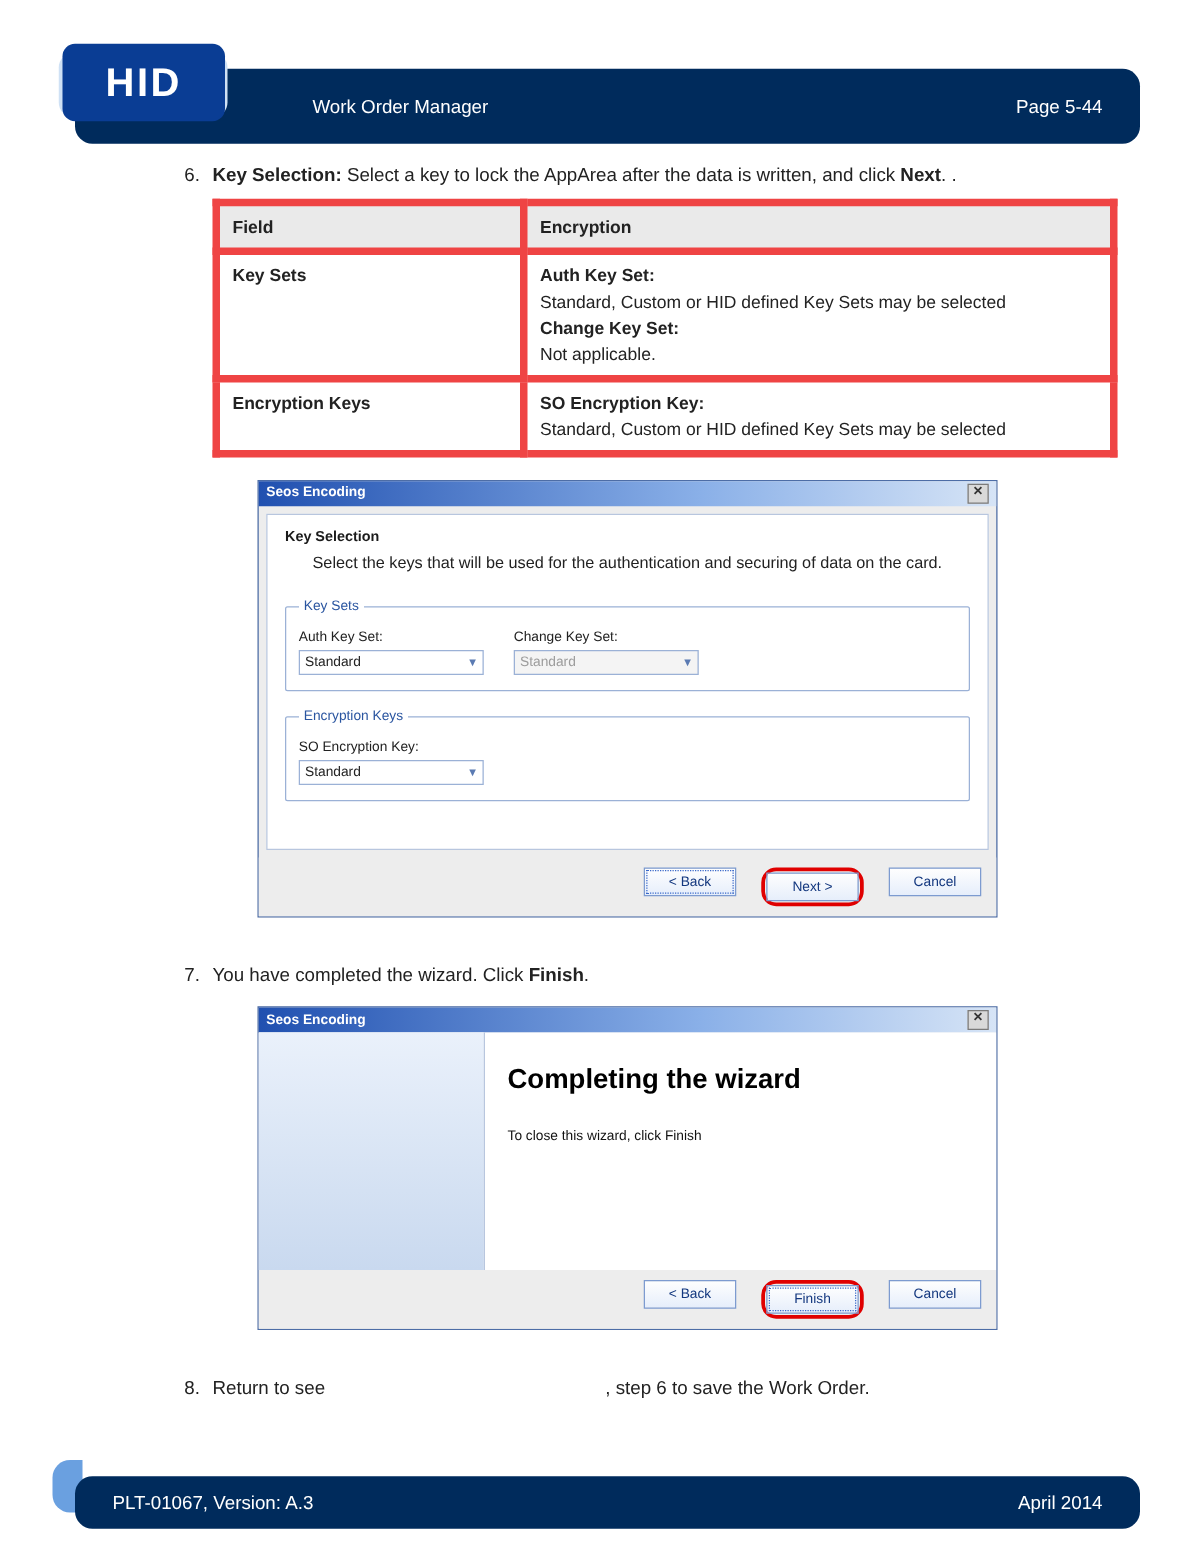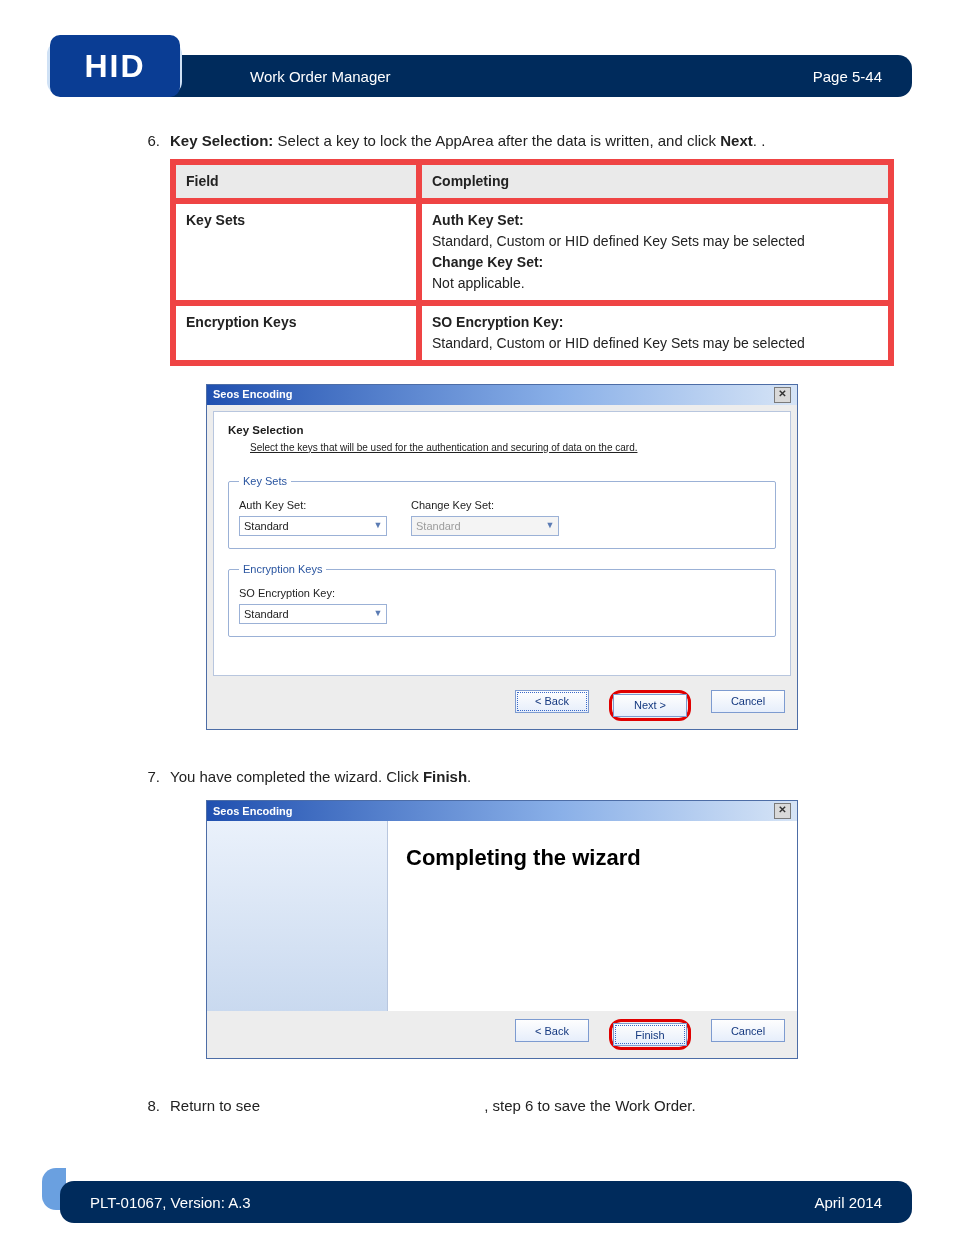--- a/index.html
+++ b/index.html
@@ -1,20 +1,20 @@
 <!DOCTYPE html>
 <html><head>
 <meta charset="utf-8">
 <style>
   html,body{margin:0;padding:0;background:#fff;font-family:"Segoe UI",Arial,sans-serif;color:#1f1f1f;}
   .page{width:954px;height:1235px;position:relative;margin:0 auto;background:#fff;}
   
   .logo{position:absolute;left:50px;top:35px;width:130px;height:62px;background:#0a3d94;border-radius:10px;color:#fff;font-weight:900;font-size:32px;letter-spacing:2px;display:flex;align-items:center;justify-content:center;font-family:Arial,sans-serif;}
   .logo-shadow{position:absolute;left:47px;top:42px;width:135px;height:52px;background:#cfe1f5;border-radius:12px;}
-  .banner{position:absolute;left:60px;top:55px;right:42px;height:42px;background:#002b5c;border-radius:0 14px 14px 14px;color:#fff;display:flex;align-items:center;justify-content:space-between;padding:0 30px 0 190px;font-size:15px;}
+  .banner{position:absolute;left:60px;top:55px;right:42px;height:60px;background:#002b5c;border-radius:0 14px 14px 14px;color:#fff;display:flex;align-items:center;justify-content:space-between;padding:0 30px 0 190px;font-size:15px;}
   
   .footer-bar{position:absolute;left:60px;bottom:12px;right:42px;height:42px;background:#002b5c;border-radius:14px;color:#fff;display:flex;align-items:center;justify-content:space-between;padding:0 30px;font-size:15px;}
   .footer-accent{position:absolute;left:42px;bottom:25px;width:24px;height:42px;background:#6aa0e0;border-radius:14px 0 0 14px;}
   
   .body{position:absolute;left:130px;right:60px;top:130px;}
   ol.steps{list-style:none;margin:0;padding:0;font-size:15px;line-height:1.5;color:#222;}
   ol.steps>li{display:flex;margin:0 0 14px 0;}
   ol.steps .num{width:30px;flex:none;text-align:right;padding-right:10px;}
   ol.steps .txt{flex:1;}
   b{font-weight:700;}
@@ -22,21 +22,21 @@
   table.fields{border-collapse:collapse;width:100%;margin:6px 0 18px 0;font-size:14px;}
   table.fields th,table.fields td{border:6px solid #ef4444;padding:6px 10px;text-align:left;vertical-align:top;}
   table.fields th{background:#eaeaea;font-weight:700;}
   table.fields td.desc span{display:block;}
   
   .dialog{width:590px;margin:0 0 22px 36px;border:1px solid #4d6da6;background:#ededed;font-family:Tahoma,Arial,sans-serif;font-size:11px;position:relative;}
   .dlg-title{height:18px;background:linear-gradient(to right,#2050b0,#8ab0e8 60%,#d6e4f6);color:#fff;font-weight:700;font-size:11px;padding:1px 6px;display:flex;justify-content:space-between;align-items:center;}
   .dlg-close{width:15px;height:14px;background:#d9d9d9;border:1px solid #7a7a7a;color:#333;font-size:10px;line-height:12px;text-align:center;font-weight:700;}
   .dlg-inner{background:#fff;margin:6px;padding:10px 14px;border:1px solid #b8c6de;position:relative;}
   .dlg-head-title{font-weight:700;font-size:11.5px;margin-bottom:1px;color:#1b1b1b;}
-  .dlg-head-sub{font-size:10px;margin:0 0 18px 22px;color:#222;text-decoration:underline;}
+  .dlg-head-sub{font-size:13px;margin:0 0 18px 22px;color:#222;}
   fieldset.grp{border:1px solid #9bb1d6;border-radius:2px;margin:0 0 12px 0;padding:8px 10px 12px 10px;}
   fieldset.grp legend{color:#2a55a0;font-size:11px;padding:0 4px;}
   .row{display:flex;gap:24px;}
   .fld{flex:none;}
   .fld label{display:block;font-size:11px;color:#222;margin-bottom:2px;}
   .combo{width:140px;height:18px;border:1px solid #9bb1d6;background:#fff;display:flex;align-items:center;justify-content:space-between;padding:0 2px 0 4px;font-size:11px;color:#222;}
   .combo.disabled{color:#9c9c9c;background:#f4f4f4;}
   .combo .arrow{width:12px;text-align:center;color:#5b7bb3;font-size:9px;}
   .dlg-buttons{display:flex;justify-content:flex-end;gap:20px;padding:8px 12px;background:#ededed;}
   .btn{width:72px;height:21px;border:1px solid #7d9bd0;background:linear-gradient(#fefefe,#e6eefb);color:#14387f;font-size:11px;display:flex;align-items:center;justify-content:center;cursor:default;}
@@ -68,21 +68,21 @@
 
       <li>
         <span class="num">6.</span>
         <span class="txt">
           <b>Key Selection:</b><span> Select a key to lock the AppArea after the data is written, and click </span><b>Next</b><span>. .</span>
           
           <table class="fields">
             <tbody>
                 <tr>
               <th style="width:220px">Field</th>
-              <th>Completing</th>
+              <th>Encryption</th>
             </tr>
             <tr>
               <td><b>Key Sets</b></td>
               <td class="desc">
                 <span><b>Auth Key Set:</b><span> Standard, Custom or HID defined Key Sets may be selected</span></span>
                 <span><b>Change Key Set:</b><span> Not applicable.</span></span>
               </td>
             </tr>
             <tr>
               <td><b>Encryption Keys</b></td>
@@ -153,20 +153,21 @@
           
           <div class="dialog" style="margin-top:12px;">
             <div class="dlg-title">
               <span>Seos Encoding</span>
               <span class="dlg-close">✕</span>
             </div>
             <div class="wiz-body">
               <div class="wiz-side"></div>
               <div class="wiz-main">
                 <h2>Completing the wizard</h2>
+                <p style="margin:0;">To close this wizard, click Finish</p>
               </div>
             </div>
             <div class="dlg-buttons">
               <div class="btn">&lt; Back</div>
               <span class="ring">
                 <div class="btn focus">Finish</div>
               </span>
               <div class="btn">Cancel</div>
             </div>
           </div>

